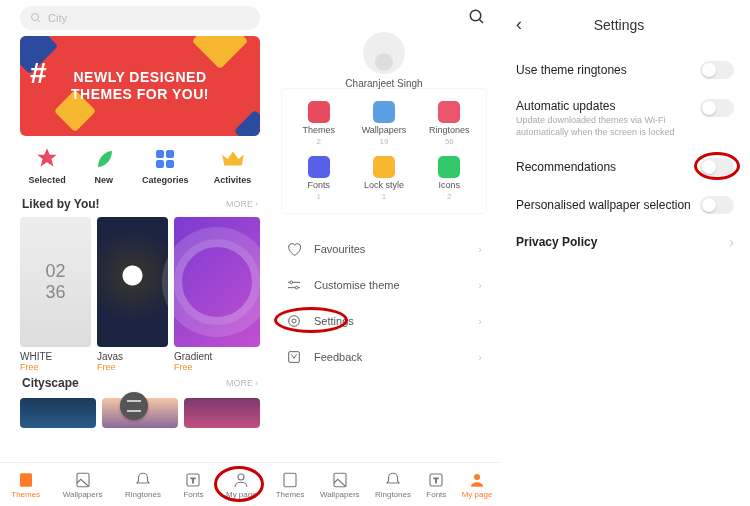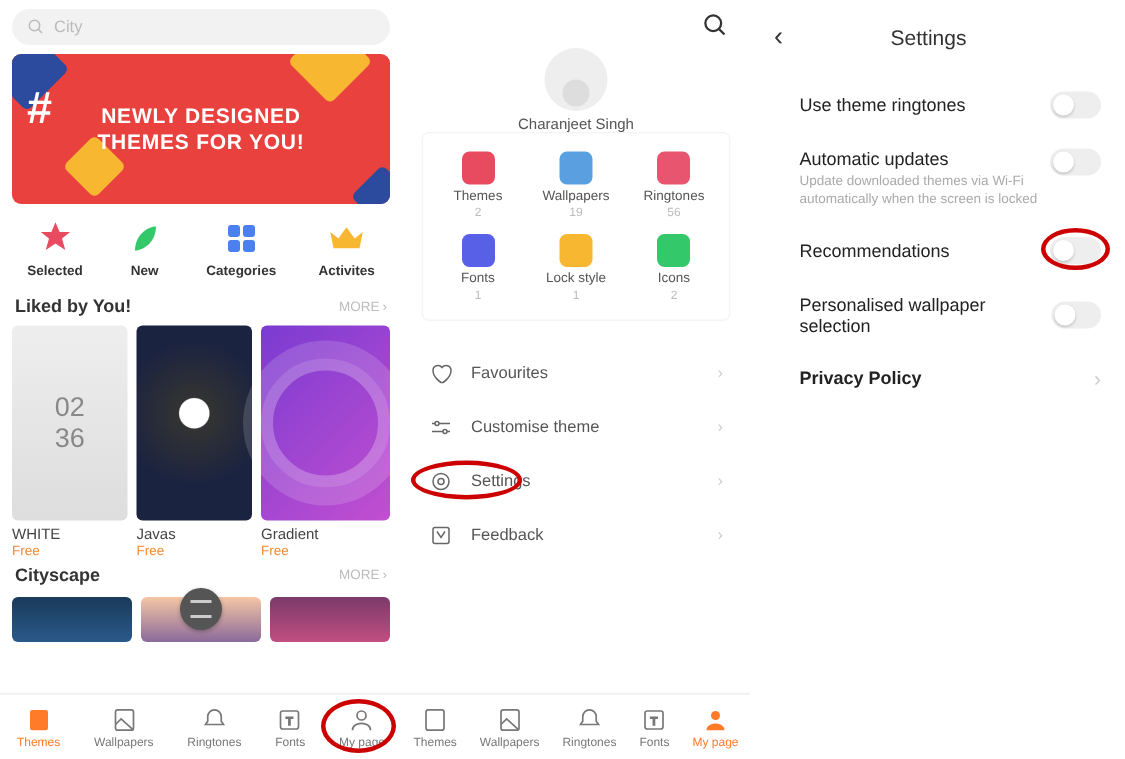--- a/index.html
+++ b/index.html
@@ -1,18 +1,18 @@
 <!DOCTYPE html>
 <html><head>
 <meta charset="utf-8">
 <style>
   * { box-sizing: border-box; margin: 0; padding: 0; }
   body { font-family: -apple-system, Helvetica, Arial, sans-serif; background: #fff; width: 750px; height: 506px; display: flex; overflow: hidden; font-size: 11px; color: #333; }
   .pane { height: 506px; position: relative; }
-  .p1 { width: 268px; border-right: 0; }
+  .p1 { width: 268px; border-right: 0; padding-left: 12px; }
   .p2 { width: 232px; }
   .p3 { width: 250px; padding: 10px 16px 0 16px; }
 
   
   .search { margin: 6px 8px; background: #f2f2f2; border-radius: 14px; height: 24px; display: flex; align-items: center; padding: 0 10px; color: #bbb; font-size: 11px; }
   .search svg { margin-right: 6px; }
   .hero { margin: 2px 8px 6px 8px; height: 100px; border-radius: 6px; background: #e9413d; position: relative; overflow: hidden; display: flex; align-items: center; justify-content: center; }
   .hero-shape { position: absolute; }
   .hs1 { width: 40px; height: 40px; background: #2c4a9e; transform: rotate(45deg); left: -10px; top: -10px; border-radius: 4px;}
   .hs2 { width: 40px; height: 40px; background: #f7b731; transform: rotate(45deg); right: 20px; top: -15px; border-radius: 4px;}
@@ -60,21 +60,21 @@
   .stcount{font-size:8px; color:#bbb;}
   .menulist{ margin-top:18px;}
   .mrow{ display:flex; align-items:center; padding:10px 18px; gap:12px; color:#555;}
   .mrow .chev{margin-left:auto; color:#ccc;}
   .mlabel{font-size:11px;}
 
   
   .p3-head{ display:flex; align-items:center; padding:4px 0 16px 0;}
   .p3-head .back{font-size:18px; font-weight:300;}
   .p3-title{ flex:1; text-align:center; font-size:14px; font-weight:500; margin-left:-18px;}
-  .srow{ padding:10px 0; display:flex; align-items:center;margin-left:17px;}
+  .srow{ padding:10px 0; display:flex; align-items:center;}
   .slabel{ font-size:12px; color:#222;}
   .ssub{ font-size:9px; color:#aaa; margin-top:2px; line-height:1.3;}
   .toggle{ margin-left:auto; width:34px; height:18px; background:#eee; border-radius:10px; position:relative;}
   .toggle::after{content:""; position:absolute; width:14px; height:14px; background:#fff; border-radius:50%; top:2px; left:2px; box-shadow:0 1px 2px rgba(0,0,0,.2);}
   .srow .chev{margin-left:auto; color:#ccc; font-size:14px;}
   svg{display:block;}
 </style>
 </head>
 <body>
 

